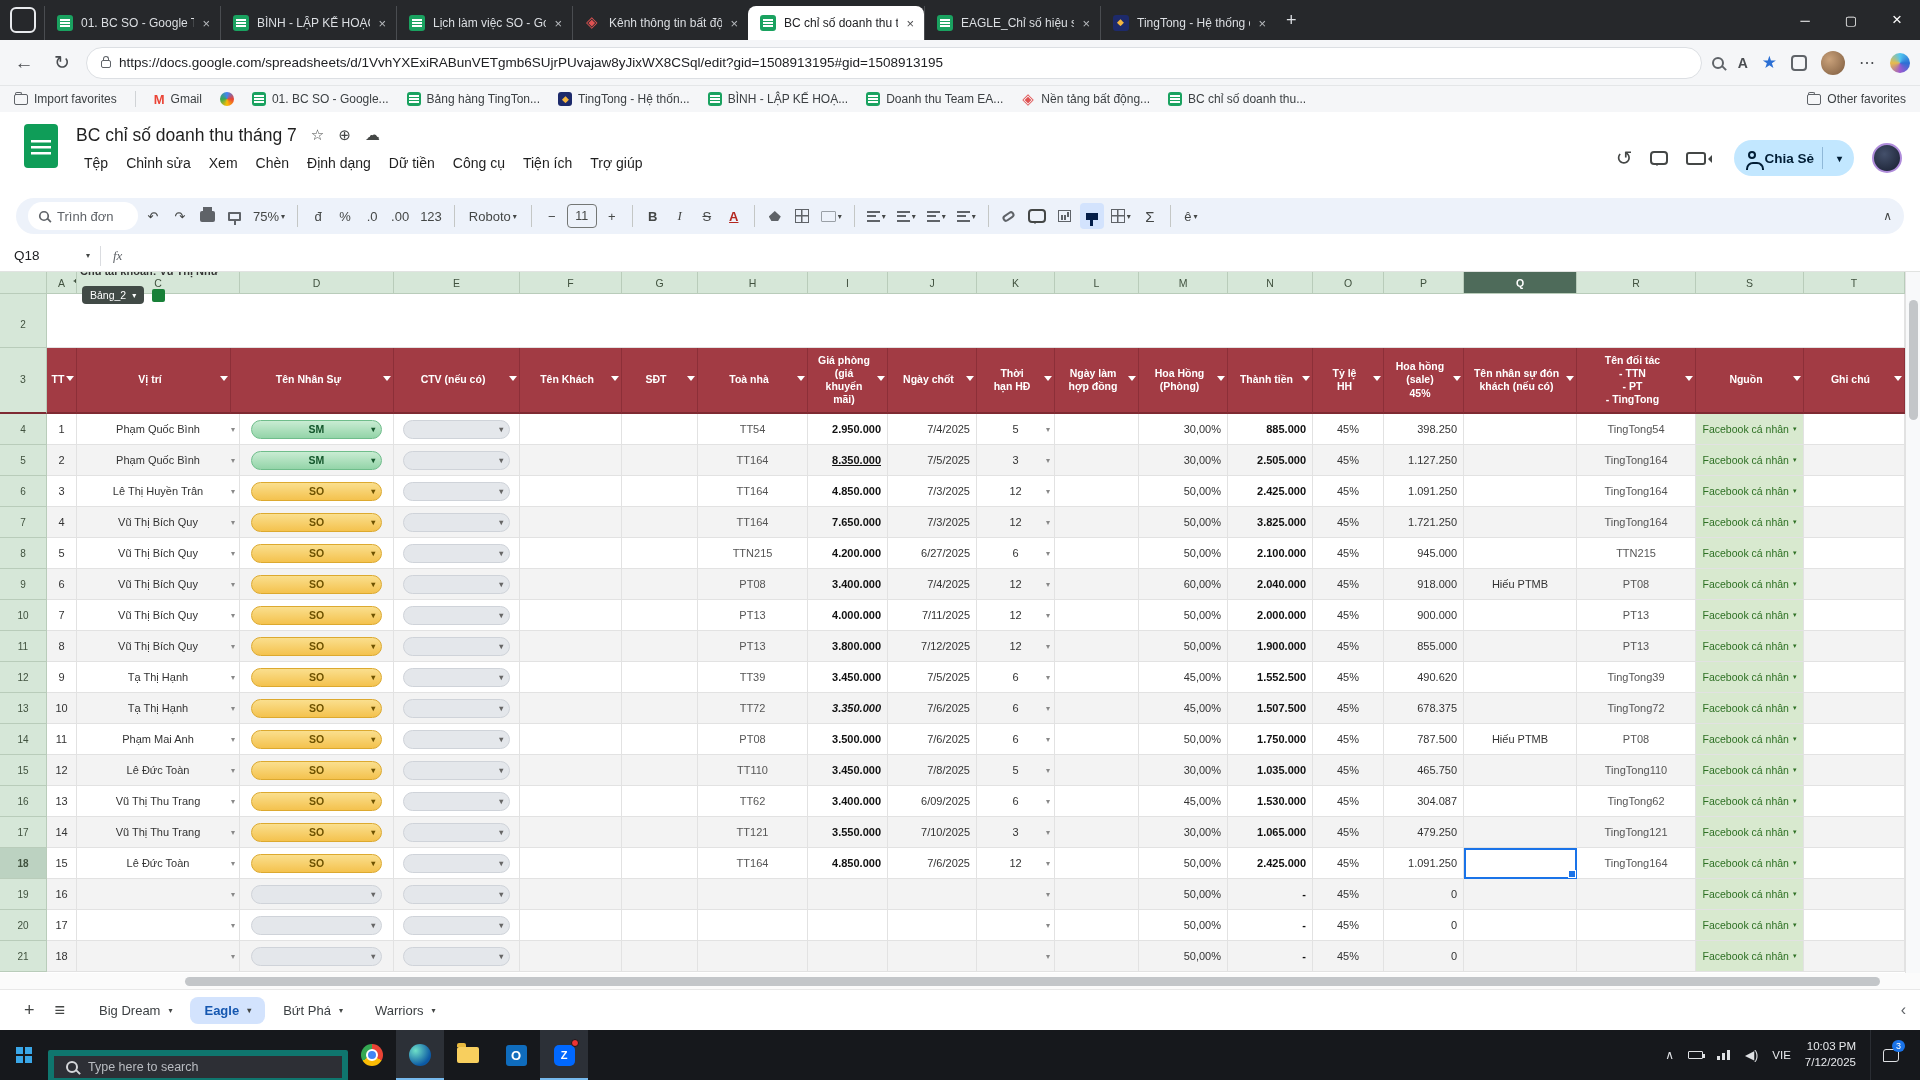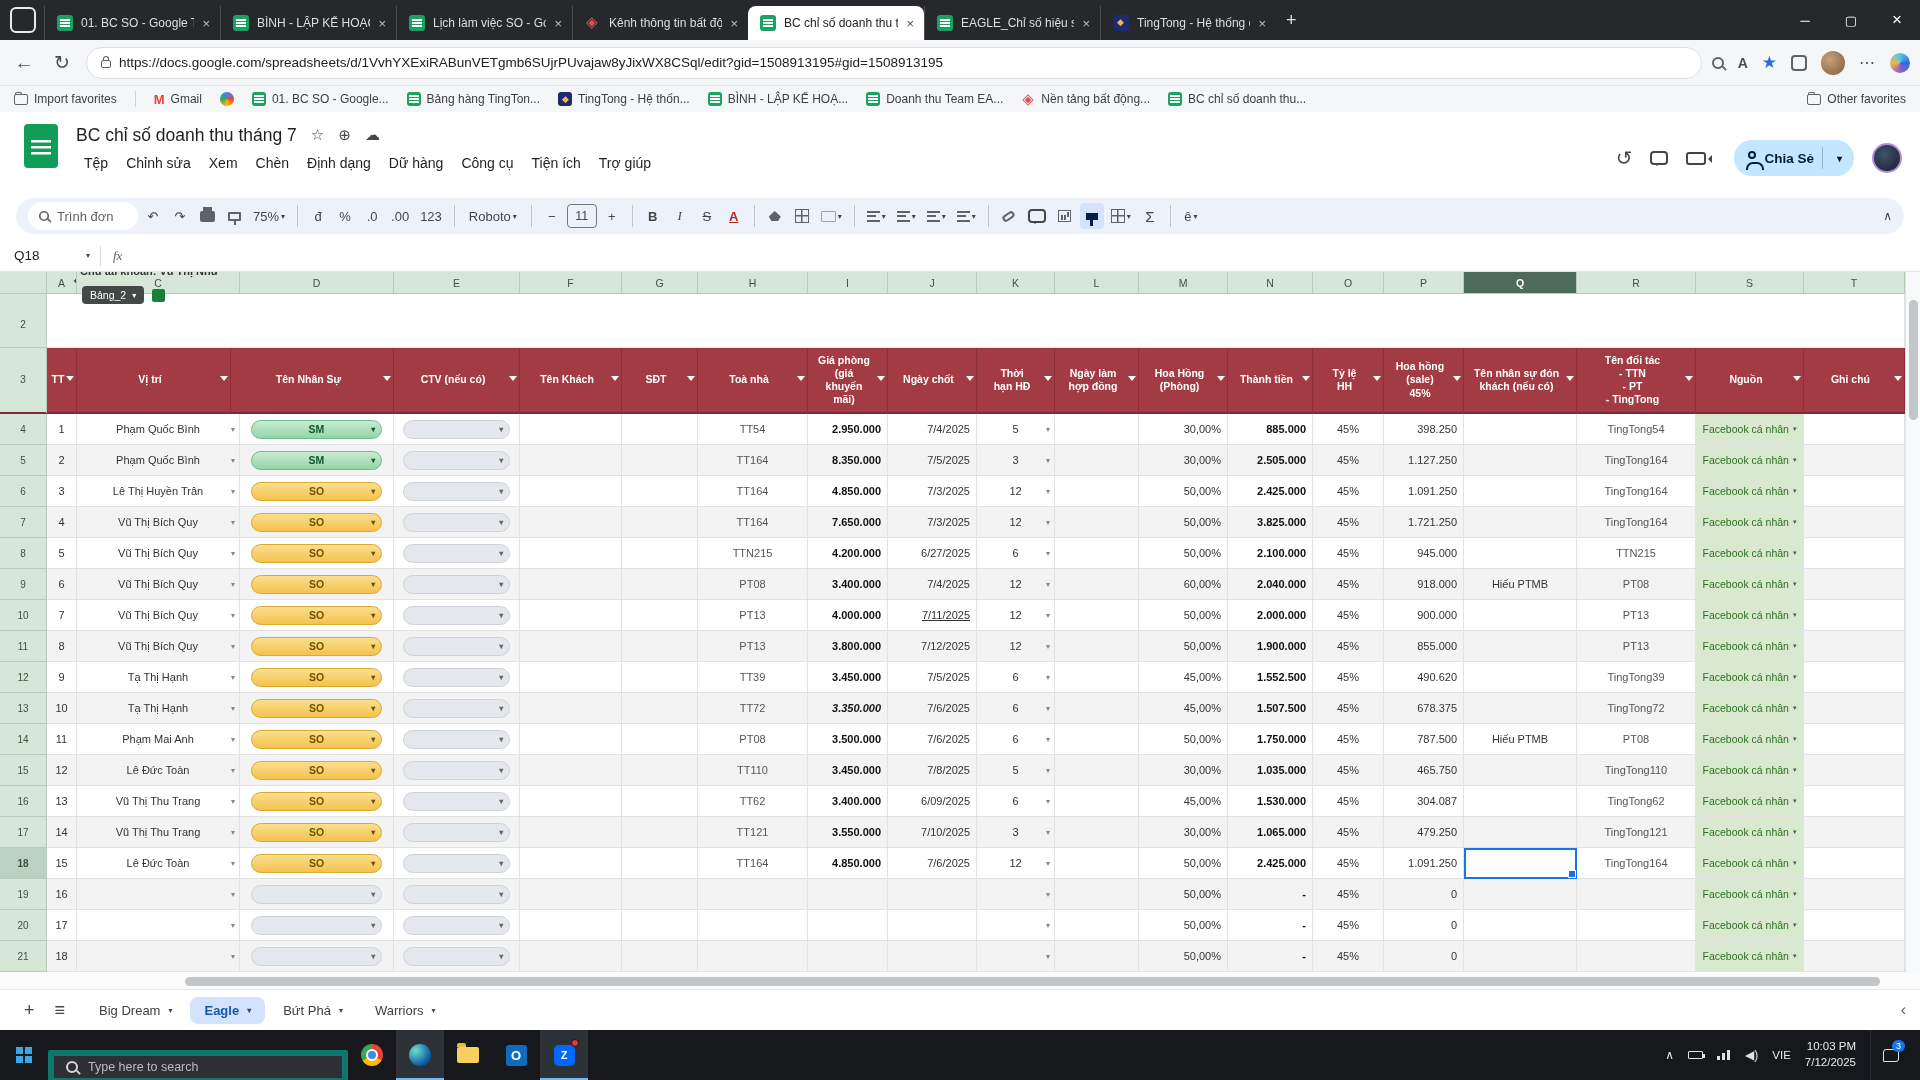--- a/index.html
+++ b/index.html
@@ -349,21 +349,21 @@
         <span class="title-ic">☆</span>
         <span class="title-ic">⊕</span>
         <span class="title-ic">☁</span>
       </div>
       <div class="gs-menus" id="menus-holder">
           <span>Tệp</span>
           <span>Chỉnh sửa</span>
           <span>Xem</span>
           <span>Chèn</span>
           <span>Định dạng</span>
-          <span>Dữ hàng</span>
+          <span>Dữ tiền</span>
           <span>Công cụ</span>
           <span>Tiện ích</span>
           <span>Trợ giúp</span>
         </div>
     </div>
     <div class="gs-right">
       <span class="hist-ic">↺</span>
       <span class="cmt-ic"></span>
       <span class="cam-ic"></span>
       <div class="share-btn">
@@ -577,21 +577,21 @@
           <div class="pill sm">SM<span class="pcar">▾</span></div>
         </div>
         <div class="cell" style="flex: 0 0 126px; width: 126px;">
           <div class="pill gray">
             <span class="pcar">▾</span>
           </div>
         </div>
         <div class="cell" style="flex: 0 0 102px; width: 102px;"></div>
         <div class="cell" style="flex: 0 0 76px; width: 76px;"></div>
         <div class="cell mute" style="flex: 0 0 110px; width: 110px;">TT164</div>
-        <div class="cell bold-r" style="flex: 0 0 80px; width: 80px;">8.350.000</div>
+        <div class="cell bold-r" style="flex: 0 0 80px; width: 80px; text-decoration: underline;">8.350.000</div>
         <div class="cell num-r" style="flex: 0 0 89px; width: 89px;">7/5/2025</div>
         <div class="cell" style="flex: 0 0 78px; width: 78px;">3<span class="ddcar">▾</span></div>
         <div class="cell" style="flex: 0 0 84px; width: 84px;"></div>
         <div class="cell num-r" style="flex: 0 0 89px; width: 89px;">30,00%</div>
         <div class="cell bold-r" style="flex: 0 0 85px; width: 85px;">2.505.000</div>
         <div class="cell" style="flex: 0 0 71px; width: 71px;">45%</div>
         <div class="cell num-r" style="flex: 0 0 80px; width: 80px;">1.127.250</div>
         <div class="cell" style="flex: 0 0 113px; width: 113px;"></div>
         <div class="cell mute" style="flex: 0 0 119px; width: 119px;">TingTong164</div>
         <div class="cell srccell" style="flex: 0 0 108px; width: 108px;">Facebook cá nhân<span class="scar">▾</span></div>
@@ -718,21 +718,21 @@
         </div>
         <div class="cell" style="flex: 0 0 126px; width: 126px;">
           <div class="pill gray">
             <span class="pcar">▾</span>
           </div>
         </div>
         <div class="cell" style="flex: 0 0 102px; width: 102px;"></div>
         <div class="cell" style="flex: 0 0 76px; width: 76px;"></div>
         <div class="cell mute" style="flex: 0 0 110px; width: 110px;">PT13</div>
         <div class="cell bold-r" style="flex: 0 0 80px; width: 80px;">4.000.000</div>
-        <div class="cell num-r" style="flex: 0 0 89px; width: 89px; text-decoration: underline;">7/11/2025</div>
+        <div class="cell num-r" style="flex: 0 0 89px; width: 89px;">7/11/2025</div>
         <div class="cell" style="flex: 0 0 78px; width: 78px;">12<span class="ddcar">▾</span></div>
         <div class="cell" style="flex: 0 0 84px; width: 84px;"></div>
         <div class="cell num-r" style="flex: 0 0 89px; width: 89px;">50,00%</div>
         <div class="cell bold-r" style="flex: 0 0 85px; width: 85px;">2.000.000</div>
         <div class="cell" style="flex: 0 0 71px; width: 71px;">45%</div>
         <div class="cell num-r" style="flex: 0 0 80px; width: 80px;">900.000</div>
         <div class="cell" style="flex: 0 0 113px; width: 113px;"></div>
         <div class="cell mute" style="flex: 0 0 119px; width: 119px;">PT13</div>
         <div class="cell srccell" style="flex: 0 0 108px; width: 108px;">Facebook cá nhân<span class="scar">▾</span></div>
         <div class="cell" style="flex: 0 0 101px; width: 101px;"></div>

